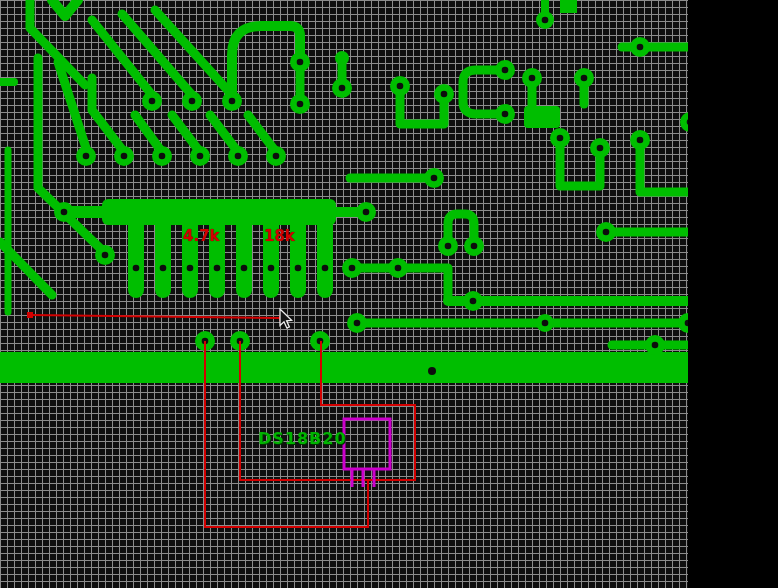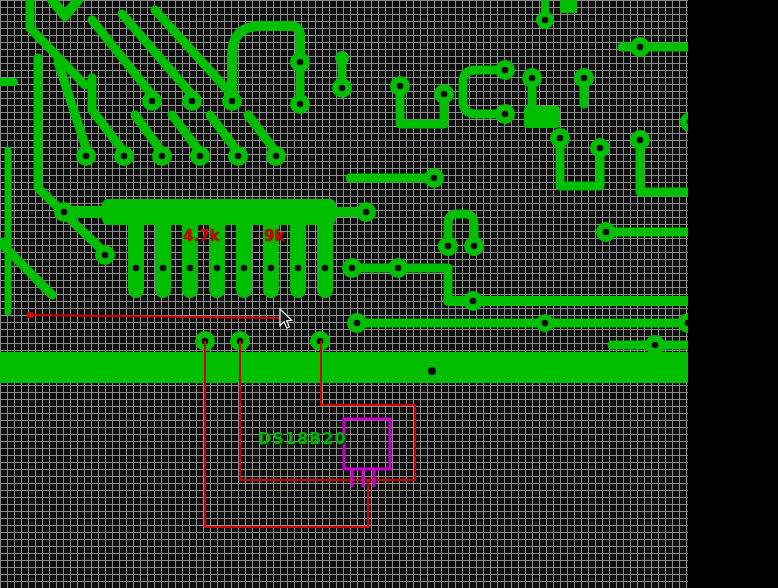--- a/index.html
+++ b/index.html
@@ -213,17 +213,17 @@
       <path d="M374,469 V487"></path>
     </g>
 
     <g transform="translate(280,309)">
       <polygon points="0,0 0,16.5 4,12.8 6.8,19 9.4,17.9 6.6,11.8 11.6,11.3" fill="#161616" stroke="#efefef" stroke-width="1.3"></polygon>
     </g>
   </svg>
 
   <div class="label label-red" style="left:183px;top:227px;">4.7k</div>
 
-  <div class="label label-red" style="left:264px;top:227px;">9k</div>
+  <div class="label label-red" style="left:264px;top:227px;">18k</div>
 
   <div class="label label-green" style="left:258px;top:429px;">DS18B20</div>
 
 </div>
 
 </body></html>

